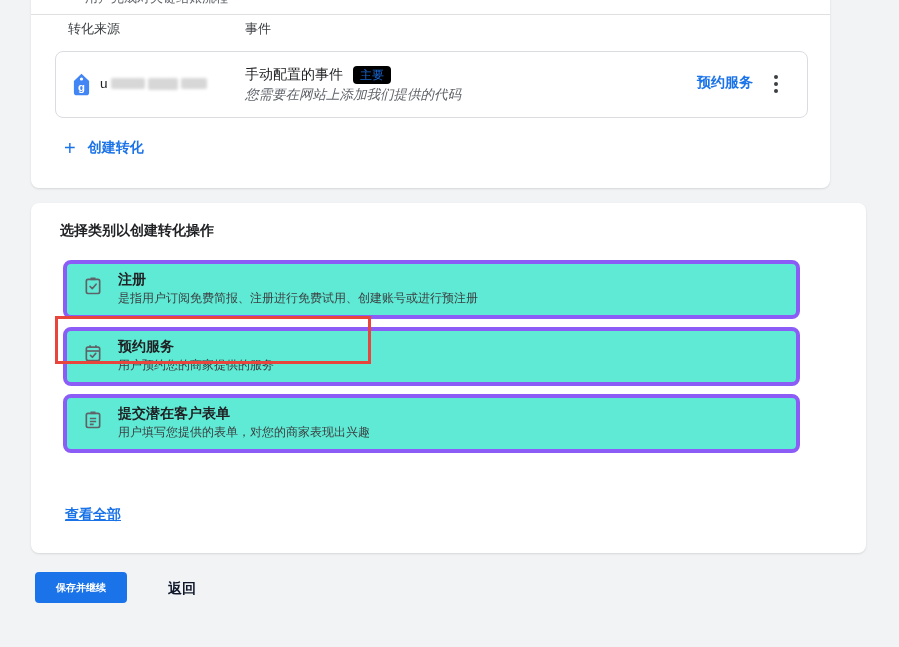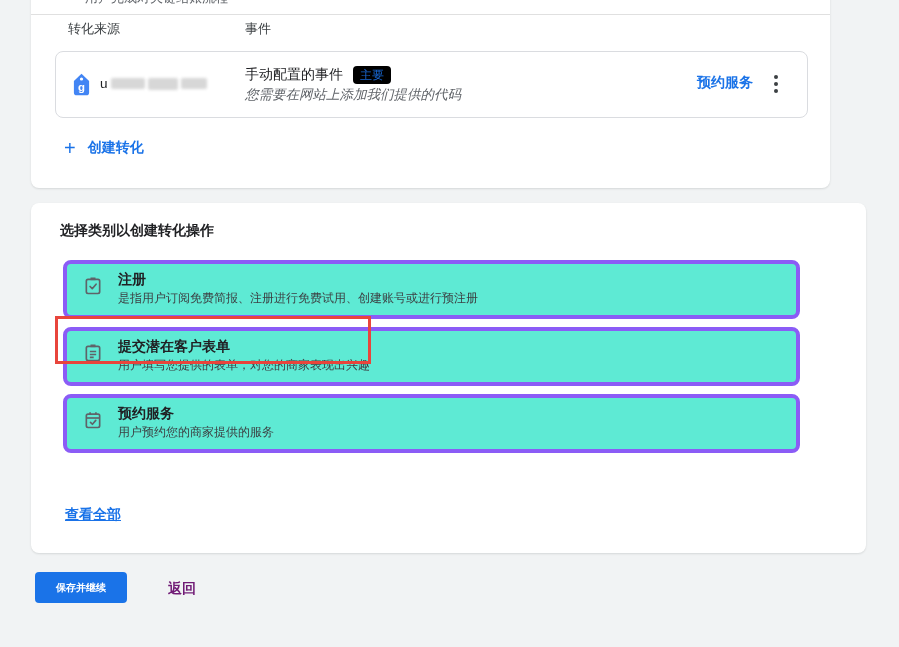--- a/index.html
+++ b/index.html
@@ -34,21 +34,21 @@
   .options{position:absolute;left:32px;top:57px;width:737px;}
   .option{display:flex;align-items:flex-start;border:4px solid #8b5cf6;border-radius:8px;background:#5eead4;padding:5px 16px 7px 16px;margin-bottom:8px;cursor:pointer;}
   .option .oicon{flex:0 0 20px;width:20px;height:20px;margin:7px 15px 0 0;}
   .option .otitle{font-size:14px;font-weight:700;line-height:20px;color:#202124;}
   .option .odesc{font-size:12px;line-height:19px;color:#3c4043;}
   .viewall{position:absolute;left:34px;top:303px;font-size:14px;font-weight:700;color:#1a73e8;cursor:pointer;text-decoration:underline;}
 
   .annotation{position:absolute;left:55px;top:316px;width:310px;height:42px;border:3px solid #e8453c;z-index:10;pointer-events:none;}
 
   .save-btn{position:absolute;left:35px;top:572px;height:31px;line-height:31px;padding:0 21px;background:#1a73e8;color:#fff;font-size:10px;font-weight:700;border:none;border-radius:4px;cursor:pointer;font-family:inherit;}
-  .back-link{position:absolute;left:168px;top:580px;font-size:14px;font-weight:700;color:#701a75;cursor:pointer;}
+  .back-link{position:absolute;left:168px;top:580px;font-size:14px;font-weight:700;color:#0f172a;cursor:pointer;}
 </style>
 </head>
 <body>
 
 <div id="page">
 
   <div class="card" id="card1">
     <div class="clipped-line">用户完成对关键结账流程</div>
     <div class="divider"></div>
     <div class="col-header" id="hdr-source">转化来源</div>
@@ -100,40 +100,40 @@
         </svg>
         <div>
           <div class="otitle">注册</div>
           <div class="odesc">是指用户订阅免费简报、注册进行免费试用、创建账号或进行预注册</div>
         </div>
       </div>
 
 
       <div class="option">
         <svg class="oicon" viewBox="0 0 24 24" fill="none" stroke="#5f6368" stroke-width="2">
-          <rect x="4" y="4" width="16" height="17" rx="2"></rect>
-          <path d="M9 3.4h6" stroke-width="3.2"></path>
-          <path d="M8.2 10.2h7.6M8.2 13.8h7.6M8.2 17.2h4.6"></path>
-        </svg>
-        <div>
-          <div class="otitle">提交潜在客户表单</div>
-          <div class="odesc">用户填写您提供的表单，对您的商家表现出兴趣</div>
-        </div>
-      </div>
-
-      <div class="option">
-        <svg class="oicon" viewBox="0 0 24 24" fill="none" stroke="#5f6368" stroke-width="2">
           <rect x="4" y="5" width="16" height="16" rx="2"></rect>
           <path d="M4 9.6h16"></path>
           <path d="M8.5 2.8v3M15.5 2.8v3"></path>
           <path d="M9 14.8l2.3 2.3 4-4.6" stroke-linecap="round" stroke-linejoin="round"></path>
         </svg>
         <div>
           <div class="otitle">预约服务</div>
           <div class="odesc">用户预约您的商家提供的服务</div>
+        </div>
+      </div>
+
+      <div class="option">
+        <svg class="oicon" viewBox="0 0 24 24" fill="none" stroke="#5f6368" stroke-width="2">
+          <rect x="4" y="4" width="16" height="17" rx="2"></rect>
+          <path d="M9 3.4h6" stroke-width="3.2"></path>
+          <path d="M8.2 10.2h7.6M8.2 13.8h7.6M8.2 17.2h4.6"></path>
+        </svg>
+        <div>
+          <div class="otitle">提交潜在客户表单</div>
+          <div class="odesc">用户填写您提供的表单，对您的商家表现出兴趣</div>
         </div>
       </div>
 
     </div>
 
     <div class="viewall">查看全部</div>
   </div>
 
   <div class="annotation"></div>
 

